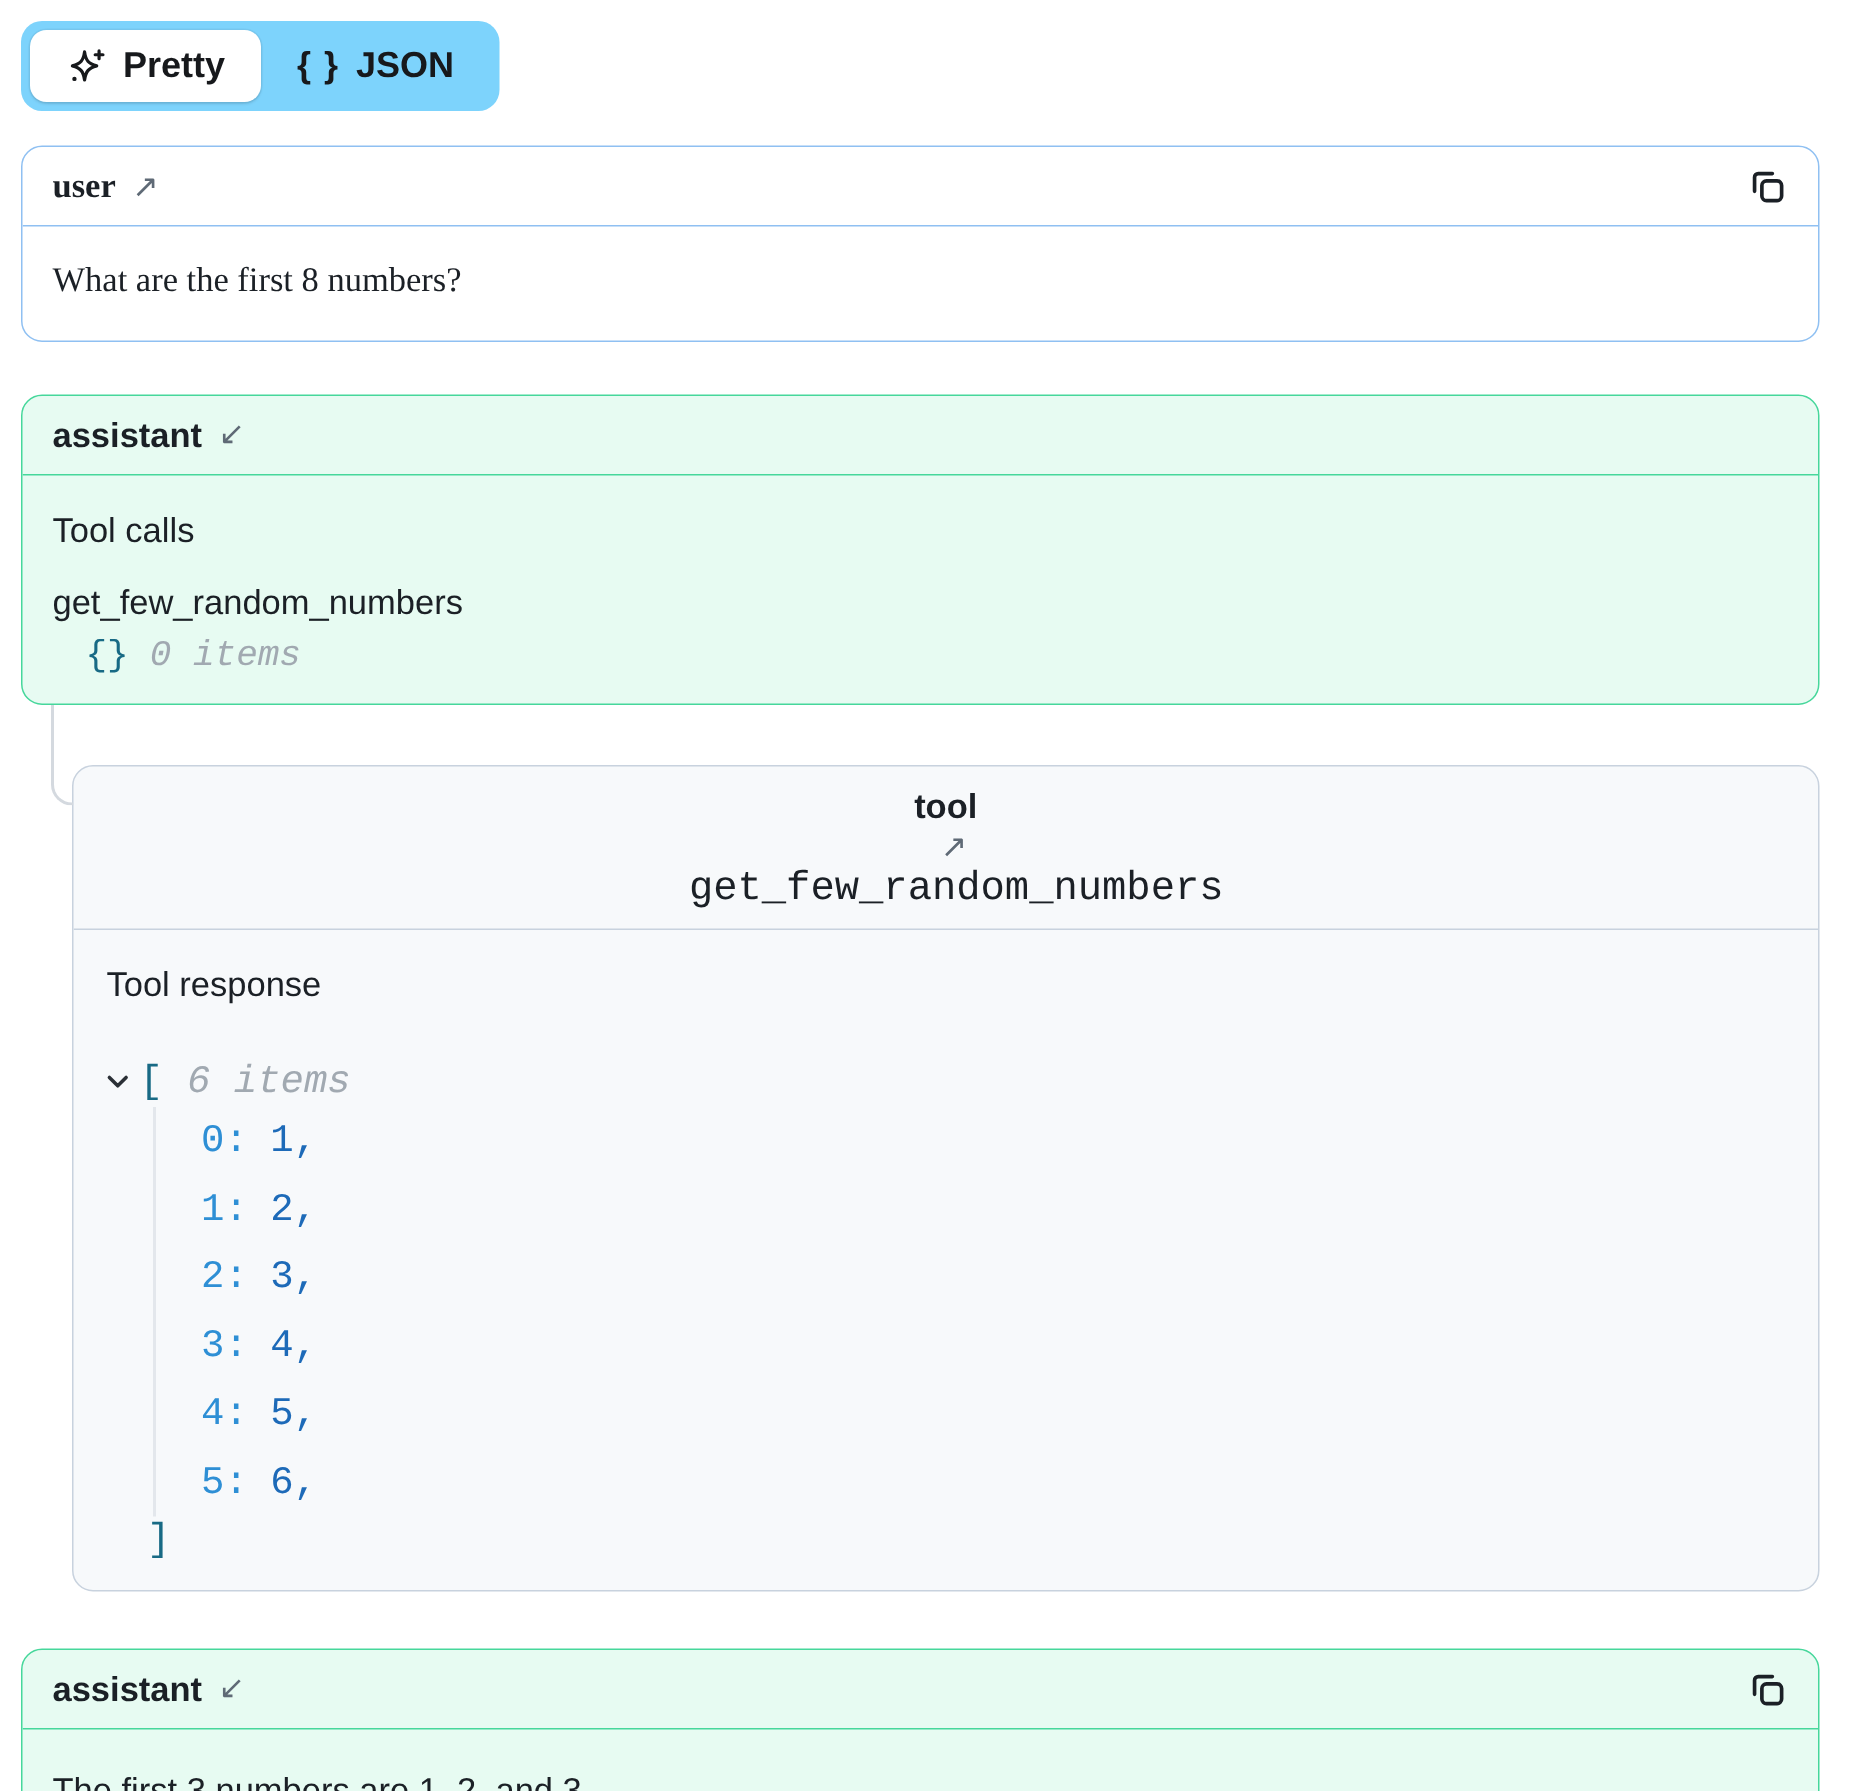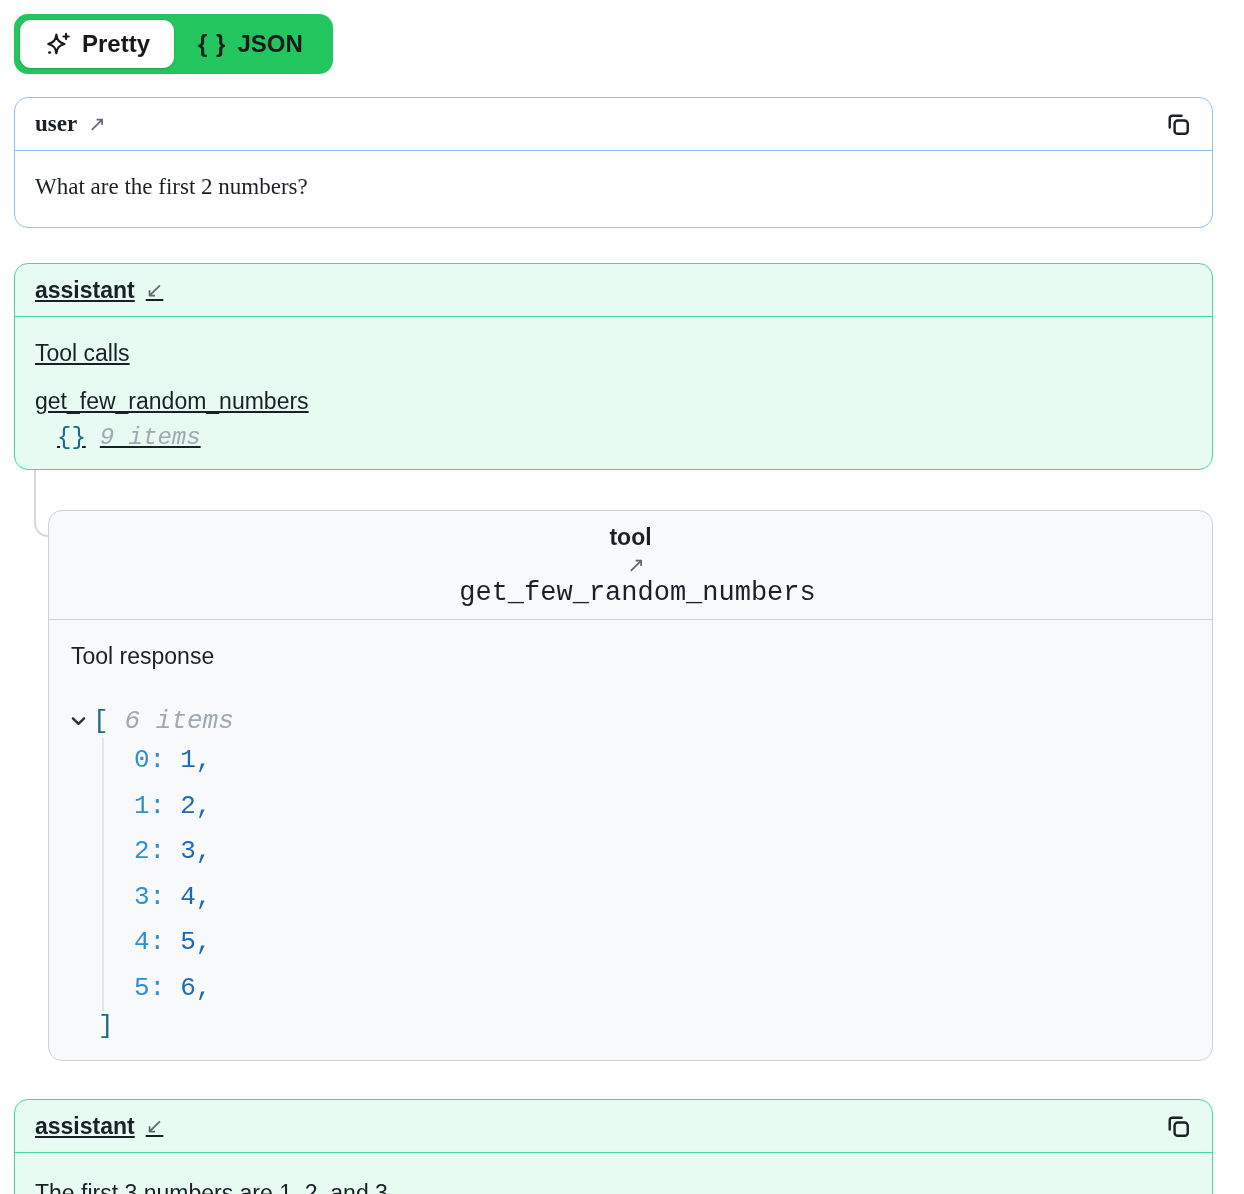--- a/index.html
+++ b/index.html
@@ -8,21 +8,21 @@
     width: 1244px; height: 1194px;
     font-family: "Liberation Sans", sans-serif;
     color: #1b2026;
     overflow: hidden;
   }
   .page { padding: 14px 31px 16px 14px; position: relative; }
 
   
   .segmented {
     display: inline-flex; align-items: flex-end;
-    background: #22c55e; border-radius: 14px;
+    background: #7dd3fc; border-radius: 14px;
     padding: 6px; margin-bottom: 23px; height: 60px;
   }
   .seg-btn {
     display: inline-flex; align-items: center; gap: 11px;
     border: none; background: transparent; cursor: pointer;
     font-family: "Liberation Sans", sans-serif;
     font-size: 24px; font-weight: 600; color: #17191c;
     padding: 0 24px; height: 48px; border-radius: 11px;
   }
   .seg-btn.active {
@@ -44,21 +44,21 @@
   .arrow { font-weight: 400; color: #5f6a76; font-size: 21px; margin-left: 11px; }
   .copy-btn {
     margin-left: auto; background: none; border: none; cursor: pointer;
     width: 28px; height: 28px; display: flex; align-items: center; justify-content: center;
   }
   .card-body { padding: 22px 20px 26px 20px; font-size: 23px; line-height: 28px; }
 
   .card.user { border-color: var(--user_border); background: #ffffff; margin-bottom: 35px; font-family: Liberation Serif, serif; }
   .card.user .card-header { border-bottom-color: var(--user_border); }
 
-  .card.assistant { border-color: var(--assistant_border); background: var(--assistant_bg); text-decoration: underline; }
+  .card.assistant { border-color: var(--assistant_border); background: var(--assistant_bg); }
   .card.assistant .card-header { border-bottom-color: var(--assistant_border); }
   .card.assistant.toolcall { margin-bottom: 0; }
   .card.assistant.toolcall .card-body { padding: 22px 20px 16px 20px; }
 
   .tc-heading { margin-bottom: 20px; }
   .tc-name { margin-bottom: 8px; }
   .tc-args {
     padding-left: 22px; font-family: "Liberation Mono", monospace;
     font-size: 24px; line-height: 30px;
   }
@@ -133,34 +133,34 @@
       <span class="arrow">↗</span>
       <button class="copy-btn">
         <span>
           <svg width="26" height="26" viewBox="0 0 16 16" fill="none" stroke="#1b2026" stroke-width="1.5" stroke-linecap="round">
             <rect x="5.9" y="5.9" width="8.1" height="8.1" rx="1.9"></rect>
             <path d="M2.9 10.2 V4.4 a1.5 1.5 0 0 1 1.5 -1.5 h5.8"></path>
           </svg>
         </span>
       </button>
     </div>
-    <div class="card-body">What are the first 2 numbers?</div>
+    <div class="card-body">What are the first 8 numbers?</div>
   </div>
 
   
   <div class="card assistant toolcall">
     <div class="card-header">
       <span>assistant</span>
       <span class="arrow">↙</span>
     </div>
     <div class="card-body">
       <div class="tc-heading">Tool calls</div>
       <div class="tc-name">get_few_random_numbers</div>
       <div class="tc-args">
-        <span class="jv-braces">{}</span><span class="jv-muted">9 items</span>
+        <span class="jv-braces">{}</span><span class="jv-muted">0 items</span>
       </div>
     </div>
   </div>
 
   
   <div class="tool-wrap">
     <div class="connector"></div>
     <div class="card tool">
       <div class="card-header">
         <span>tool</span>

